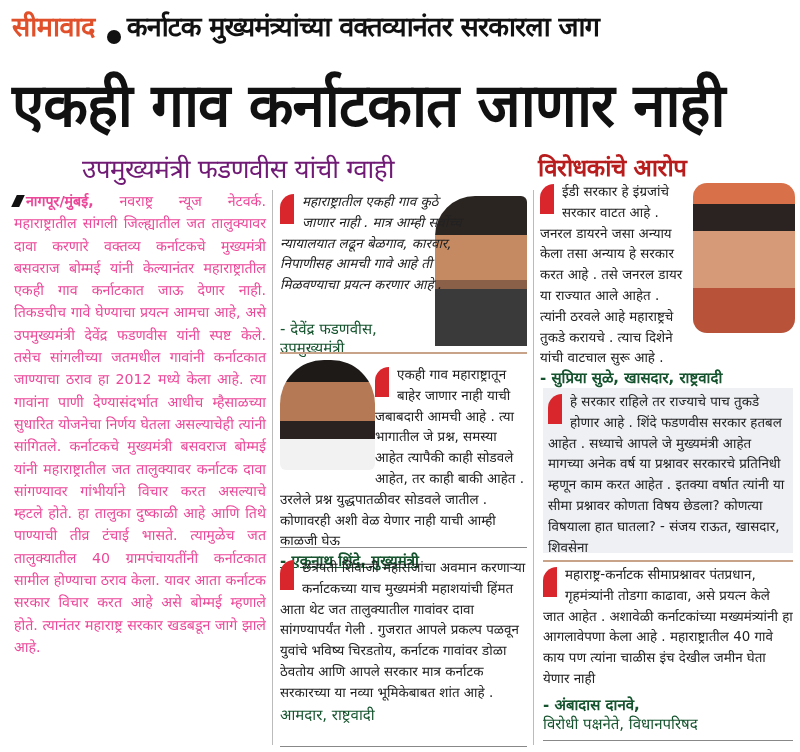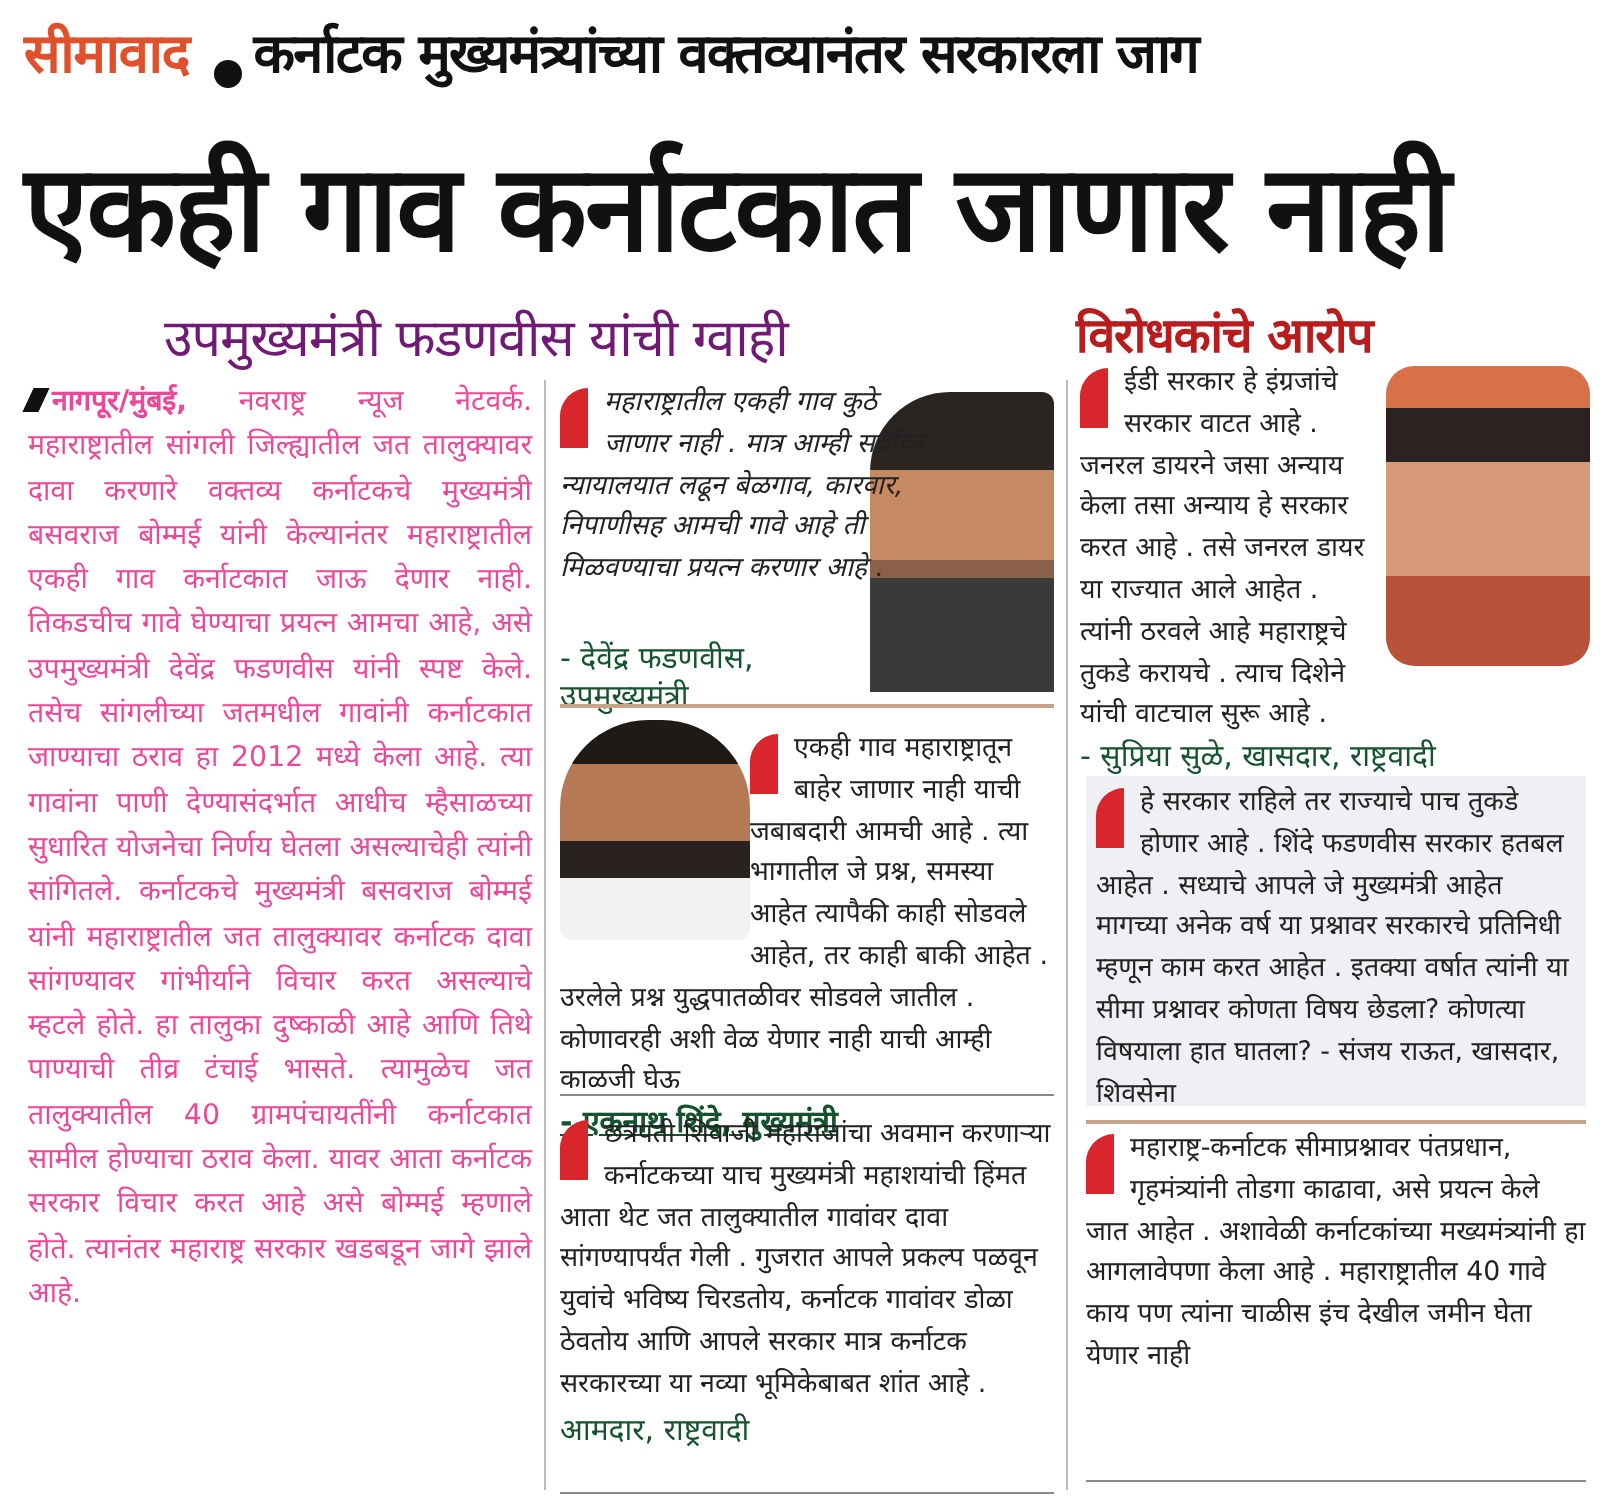--- a/index.html
+++ b/index.html
@@ -99,27 +99,31 @@
     <div>आमदार, राष्ट्रवादी</div>
   </div>
 </div>
 <div class="rule-gray" style="left:280px; top:746px; width:247px;"></div>
 
 <div class="photo photo-sule"></div>
 <div class="q4">
   <div style="float:right; width:108px; height:150px;"></div>
   <span class="quote-mark"></span>
   <div class="qtext">ईडी सरकार हे इंग्रजांचे सरकार वाटत आहे . जनरल डायरने जसा अन्याय केला तसा अन्याय हे सरकार करत आहे . तसे जनरल डायर या राज्यात आले आहेत . त्यांनी ठरवले आहे महाराष्ट्रचे तुकडे करायचे . त्याच दिशेने यांची वाटचाल सुरू आहे .</div>
-  <div class="qattr" style="font-weight:normal;">- सुप्रिया सुळे, खासदार, राष्ट्रवादी</div>
+  <div class="qattr" style="font-weight:bold;">- सुप्रिया सुळे, खासदार, राष्ट्रवादी</div>
 </div>
 
 <div class="q5-box"></div>
 <div class="q5">
   <span class="quote-mark"></span>
   <div class="qtext">हे सरकार राहिले तर राज्याचे पाच तुकडे होणार आहे . शिंदे फडणवीस सरकार हतबल आहेत . सध्याचे आपले जे मुख्यमंत्री आहेत मागच्या अनेक वर्ष या प्रश्नावर सरकारचे प्रतिनिधी म्हणून काम करत आहेत . इतक्या वर्षात त्यांनी या सीमा प्रश्नावर कोणता विषय छेडला? कोणत्या विषयाला हात घातला? - संजय राऊत, खासदार, शिवसेना</div>
 </div>
 <div class="rule" style="left:543px; top:560px; width:250px;"></div>
 
 <div class="q6">
   <span class="quote-mark"></span>
   <div class="qtext">महाराष्ट्र-कर्नाटक सीमाप्रश्नावर पंतप्रधान, गृहमंत्र्यांनी तोडगा काढावा, असे प्रयत्न केले जात आहेत . अशावेळी कर्नाटकांच्या मख्यमंत्र्यांनी हा आगलावेपणा केला आहे . महाराष्ट्रातील 40 गावे काय पण त्यांना चाळीस इंच देखील जमीन घेता येणार नाही</div>
+  <div class="qattr" style="margin-top:6px;">
+    <div style="font-weight:bold;">- अंबादास दानवे,</div>
+    <div>विरोधी पक्षनेते, विधानपरिषद</div>
+  </div>
 </div>
 <div class="rule-gray" style="left:543px; top:740px; width:250px;"></div>
 
 </body></html>

